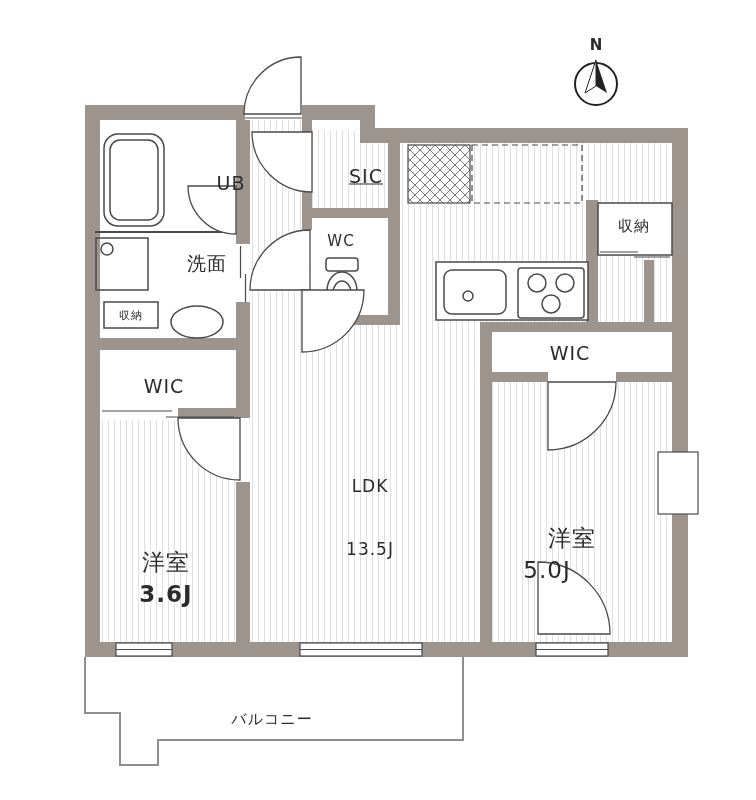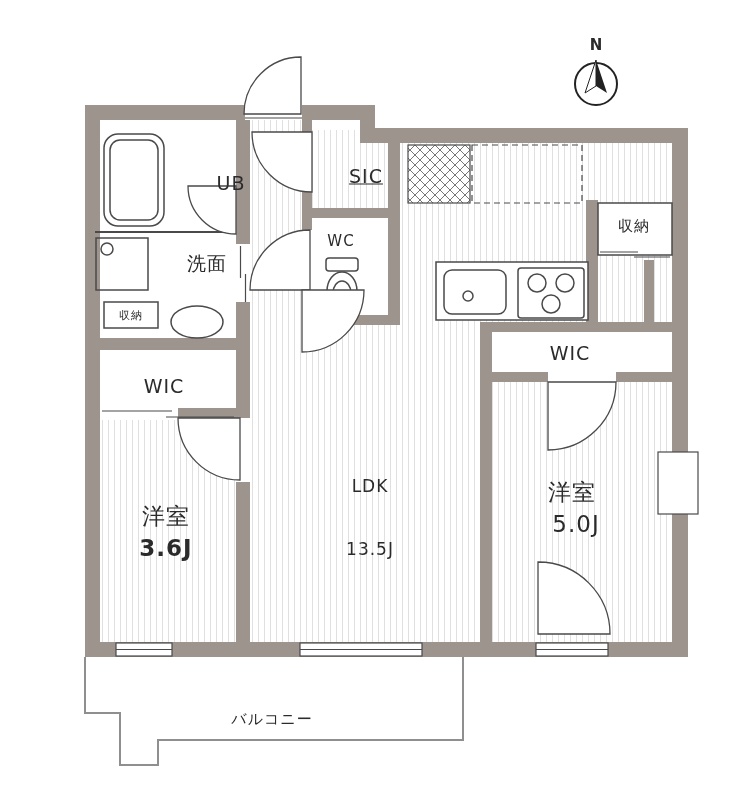--- a/index.html
+++ b/index.html
@@ -3,21 +3,21 @@
 <meta charset="utf-8">
 <style>
   html,body{margin:0;padding:0;background:#ffffff;}
   .stage{
     position:relative;width:756px;height:800px;background:#ffffff;
     font-family:"DejaVu Sans","Liberation Sans",sans-serif;color:#2b2b2b;overflow:hidden;
   }
   .stage svg{position:absolute;left:0;top:0;}
   .lbl{position:absolute;transform:translate(-50%,-50%);white-space:nowrap;line-height:1;letter-spacing:1px;}
   .lbl-xl{font-size:17px;}
-  .lbl-lg{font-size:23px;}
+  .lbl-lg{font-size:23px;margin-top:46px;}
   .lbl-md{font-size:19px;}
   .lbl-sm{font-size:15px;}
   .lbl-xs{font-size:11px;}
   .lbl-n{font-size:15px;font-weight:bold;letter-spacing:0;}
   
   .wall{fill:var(--wall,#9e948e);}
   .w{fill:#ffffff;}
   .sline{stroke:var(--stripe,#e0e0e0);stroke-width:1;}
   .door{fill:#ffffff;stroke:var(--line,#4a4a4a);stroke-width:1.3;}
   .fx{fill:#ffffff;stroke:var(--line,#4a4a4a);stroke-width:1.5;}
@@ -187,16 +187,16 @@
   <div class="lbl lbl-md" style="left:164px;top:386px;">WIC</div>
   <div class="lbl lbl-lg" style="left:166px;top:516px;">洋室</div>
   <div class="lbl lbl-lg" style="left:166px;top:548px;font-weight:bold;">3.6J</div>
   <div class="lbl lbl-md" style="left:366px;top:176px;text-decoration:underline;">SIC</div>
   <div class="lbl lbl-sm" style="left:341px;top:241px;">WC</div>
   <div class="lbl lbl-xl" style="left:370px;top:486px;">LDK</div>
   <div class="lbl lbl-xl" style="left:370px;top:549px;">13.5J</div>
   <div class="lbl lbl-sm" style="left:634px;top:226px;">収納</div>
   <div class="lbl lbl-md" style="left:570px;top:353px;">WIC</div>
   <div class="lbl lbl-lg" style="left:572px;top:492px;">洋室</div>
-  <div class="lbl lbl-lg" style="left:576px;top:524px;">5.0J</div>
+  <div class="lbl lbl-lg" style="left:547px;top:524px;">5.0J</div>
   <div class="lbl lbl-sm" style="left:272px;top:695px;margin-top:24px;">バルコニー</div>
 
 </div>
 
 </body></html>

